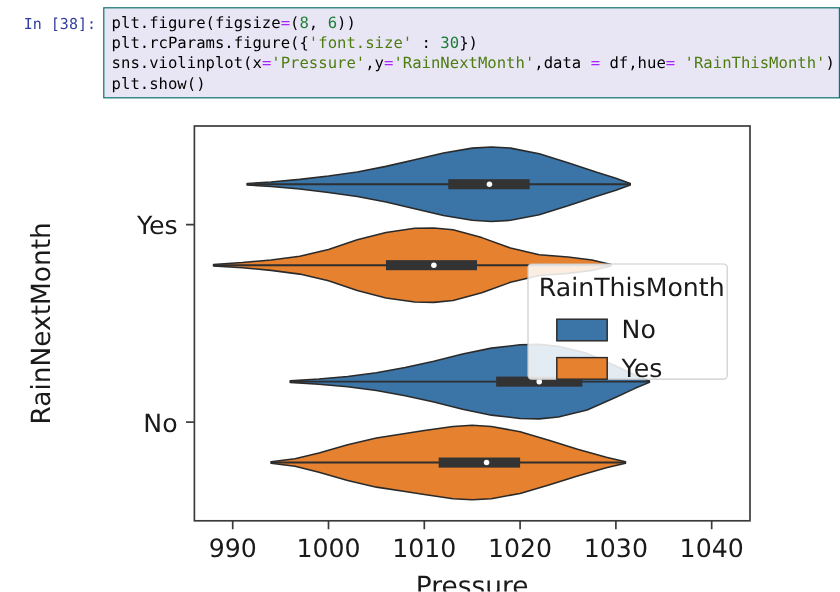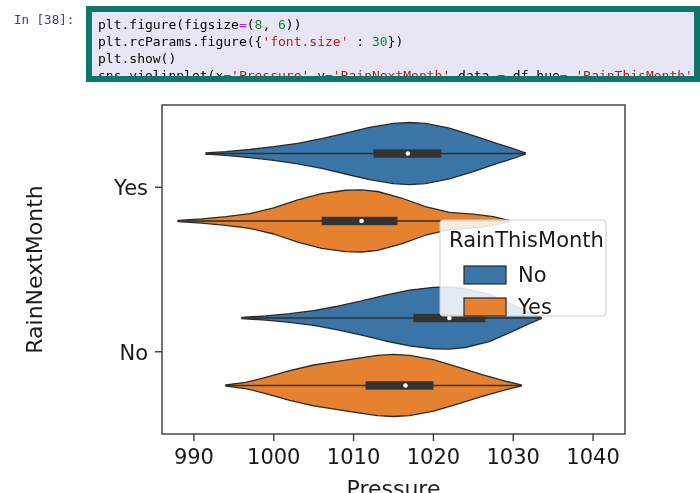--- a/index.html
+++ b/index.html
@@ -20,45 +20,46 @@
     position: absolute;
     left: 0; top: 0;
     width: 700px;
     height: 88px;
   }
   #cell-prompt {
     position: absolute;
     left: 14px;
     top: 12px;
     width: 66px;
+    text-align: right;
     font-family: "DejaVu Sans Mono", monospace;
     font-size: 12.5px;
     color: #303f9f;
     white-space: pre;
   }
   #code-area {
     position: absolute;
     left: 86px;
     top: 6px;
     width: 614px;
     height: 76px;
     background: #e8e6f5;
-    border: 6px solid #0f766e;
+    border: 1px solid #0f766e;
     box-sizing: border-box;
     padding: 4px 0 4px 6px;
     overflow: hidden;
   }
   .code-line {
     font-family: "DejaVu Sans Mono", monospace;
     font-size: 13px;
     line-height: 17px;
     color: #000000;
     white-space: pre;
   }
-  .tok-str { color: #b91c1c; }
+  .tok-str { color: #4d7c0f; }
   .tok-num { color: #1c7c38; }
   .tok-op  { color: #aa22ff; }
 
   
   #figure {
     position: absolute;
     left: 0;
     top: 88px;
     width: 700px;
     height: 405px;
@@ -122,22 +123,22 @@
   }
 </style>
 </head>
 <body>
 
 <div id="notebook-cell">
   <div id="cell-prompt">In [38]:</div>
   <div id="code-area">
       <div class="code-line"><span>plt.figure(figsize</span><span class="tok-op">=</span><span>(</span><span class="tok-num">8</span><span>, </span><span class="tok-num">6</span><span>))</span></div>
       <div class="code-line"><span>plt.rcParams.figure({</span><span class="tok-str">'font.size'</span><span> : </span><span class="tok-num">30</span><span>})</span></div>
+      <div class="code-line"><span>sns.violinplot(x</span><span class="tok-op">=</span><span class="tok-str">'Pressure'</span><span>,y</span><span class="tok-op">=</span><span class="tok-str">'RainNextMonth'</span><span>,data </span><span class="tok-op">=</span><span> df,hue</span><span class="tok-op">=</span><span> </span><span class="tok-str">'RainThisMonth'</span><span>)</span></div>
       <div class="code-line"><span>plt.show()</span></div>
-      <div class="code-line"><span>sns.violinplot(x</span><span class="tok-op">=</span><span class="tok-str">'Pressure'</span><span>,y</span><span class="tok-op">=</span><span class="tok-str">'RainNextMonth'</span><span>,data </span><span class="tok-op">=</span><span> df,hue</span><span class="tok-op">=</span><span> </span><span class="tok-str">'RainThisMonth'</span><span>)</span></div>
     </div>
 </div>
 
 <div id="figure">
   <svg id="plot-svg" width="700" height="405">
       <rect x="162" y="17" width="463" height="329" class="axis-frame"></rect>
       <line x1="193.9310344827586" y1="346" x2="193.9310344827586" y2="353" class="tick-line"></line>
       <text x="193.9310344827586" y="376" text-anchor="middle" class="tick-label">990</text>
       <line x1="273.7586206896552" y1="346" x2="273.7586206896552" y2="353" class="tick-line"></line>
       <text x="273.7586206896552" y="376" text-anchor="middle" class="tick-label">1000</text>

